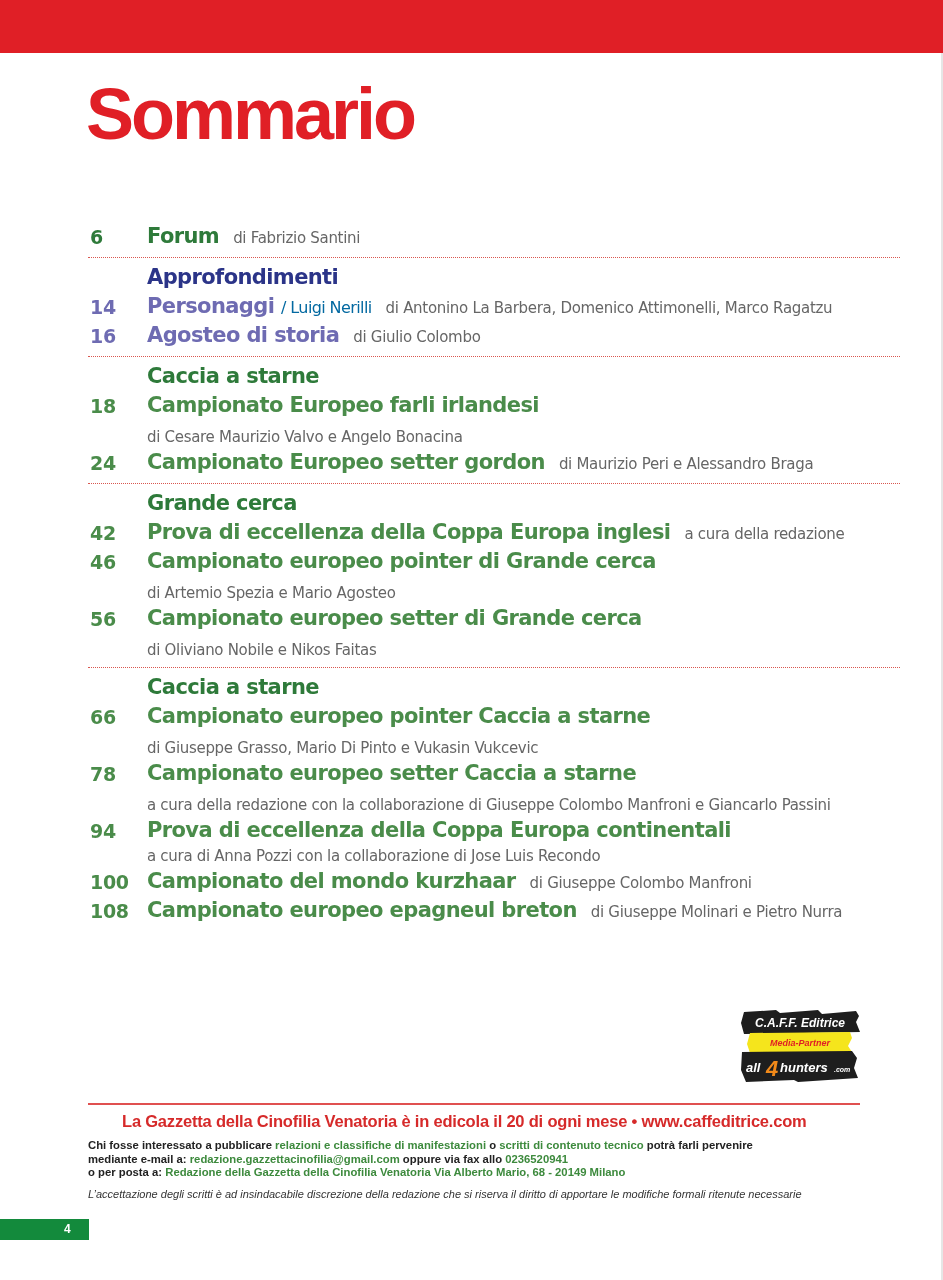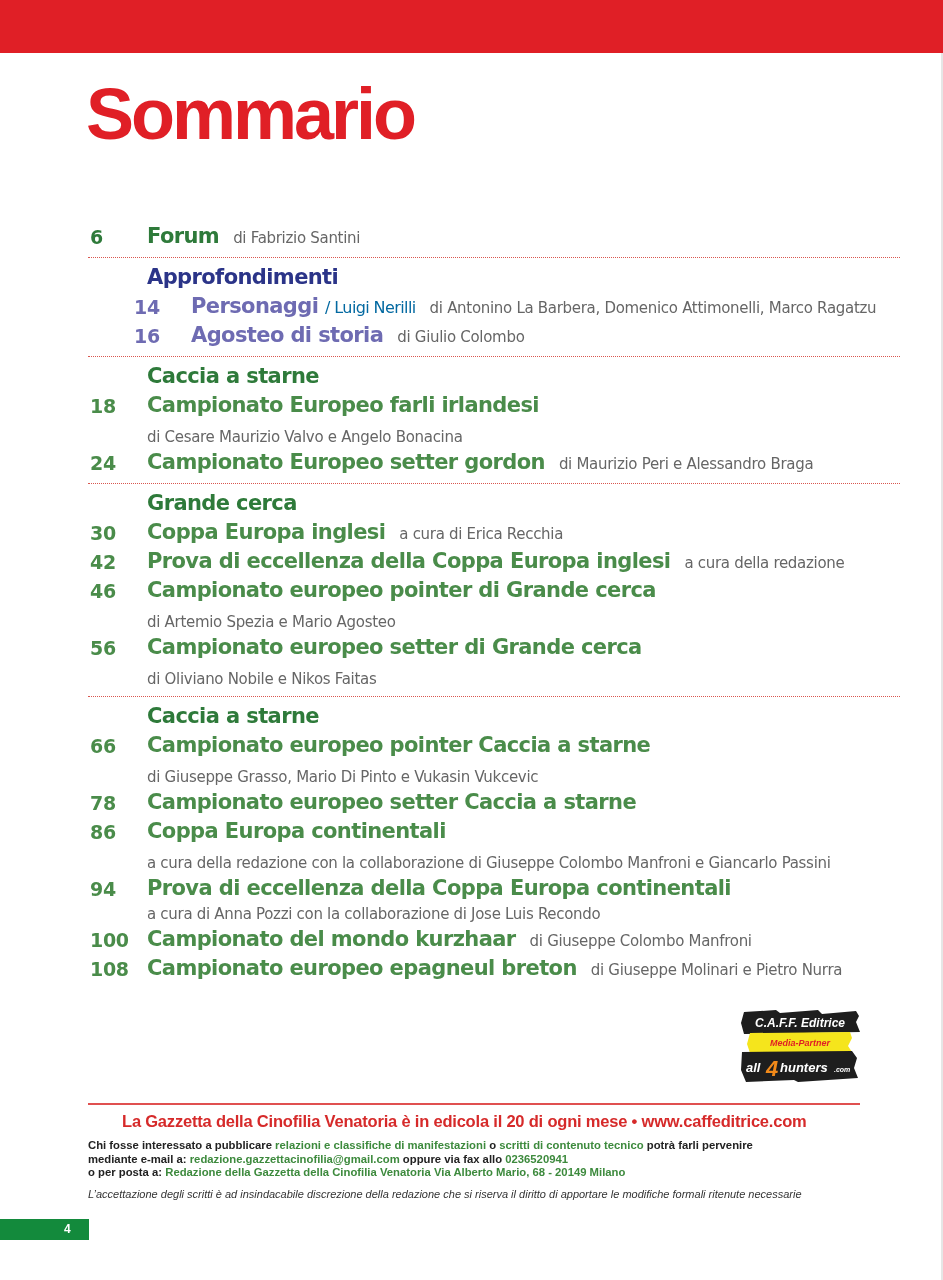--- a/index.html
+++ b/index.html
@@ -32,21 +32,21 @@
     .author {
       font-family: "DejaVu Sans", sans-serif; font-weight: 400; font-size: 15px;
       color: #666666; letter-spacing: -0.3px;
     }
     .inline-author { margin-left: 14px; }
     .sub .author { position: absolute; left: 59px; top: 6px; }
     .sub.tight .author { top: 0px; }
     .green { color: #4a8c4a; }
     .darkgreen { color: #2e7a3a; }
     .navy { color: #2b3488; }
-    .lavender { color: #6e6bb2; margin-left: 44px; }
+    .lavender { color: #6e6bb2; }
     .lavender .slash { font-weight: 400; font-size: 16px; color: #0369a1; }
     .dots { height: 1px; margin: 4px 0 6px 0; border-top: 1.5px dotted #d9574f; width: 812px; }
     .logo { position: absolute; left: 738px; top: 1008px; width: 124px; height: 78px; }
     .footer-rule { position: absolute; left: 88px; top: 1103px; width: 772px; height: 2px; background: #e05050; }
     .footer-head {
       position: absolute; left: 88px; top: 1112px;
       font-family: "Liberation Sans", sans-serif; font-weight: 700; font-size: 16.5px;
       color: #d62a2a; letter-spacing: -0.2px; white-space: nowrap; margin-left: 34px;
     }
     .footer-lines {
@@ -108,24 +108,20 @@
   <div class="row">
     <span class="num green">24</span>
     <span class="main green"><span>Campionato Europeo setter gordon</span><span class="author inline-author">di Maurizio Peri e Alessandro Braga</span></span>
   </div>
   <div class="dots"></div>
 
   <div class="row">
     <span class="main darkgreen">Grande cerca</span>
   </div>
   <div class="row">
-    <span class="num green">30</span>
-    <span class="main green"><span>Coppa Europa inglesi</span><span class="author inline-author">a cura di Erica Recchia</span></span>
-  </div>
-  <div class="row">
     <span class="num green">42</span>
     <span class="main green"><span>Prova di eccellenza della Coppa Europa inglesi</span><span class="author inline-author">a cura della redazione</span></span>
   </div>
   <div class="row">
     <span class="num green">46</span>
     <span class="main green">Campionato europeo pointer di Grande cerca</span>
   </div>
   <div class="row sub">
     <span class="author">di Artemio Spezia e Mario Agosteo</span>
   </div>
@@ -144,24 +140,20 @@
   <div class="row">
     <span class="num green">66</span>
     <span class="main green">Campionato europeo pointer Caccia a starne</span>
   </div>
   <div class="row sub">
     <span class="author">di Giuseppe Grasso, Mario Di Pinto e Vukasin Vukcevic</span>
   </div>
   <div class="row">
     <span class="num green">78</span>
     <span class="main green">Campionato europeo setter Caccia a starne</span>
-  </div>
-  <div class="row">
-    <span class="num green">86</span>
-    <span class="main green">Coppa Europa continentali</span>
   </div>
   <div class="row sub">
     <span class="author">a cura della redazione con la collaborazione di Giuseppe Colombo Manfroni e Giancarlo Passini</span>
   </div>
   <div class="row">
     <span class="num green">94</span>
     <span class="main green">Prova di eccellenza della Coppa Europa continentali</span>
   </div>
   <div class="row sub tight">
     <span class="author">a cura di Anna Pozzi con la collaborazione di Jose Luis Recondo</span>

